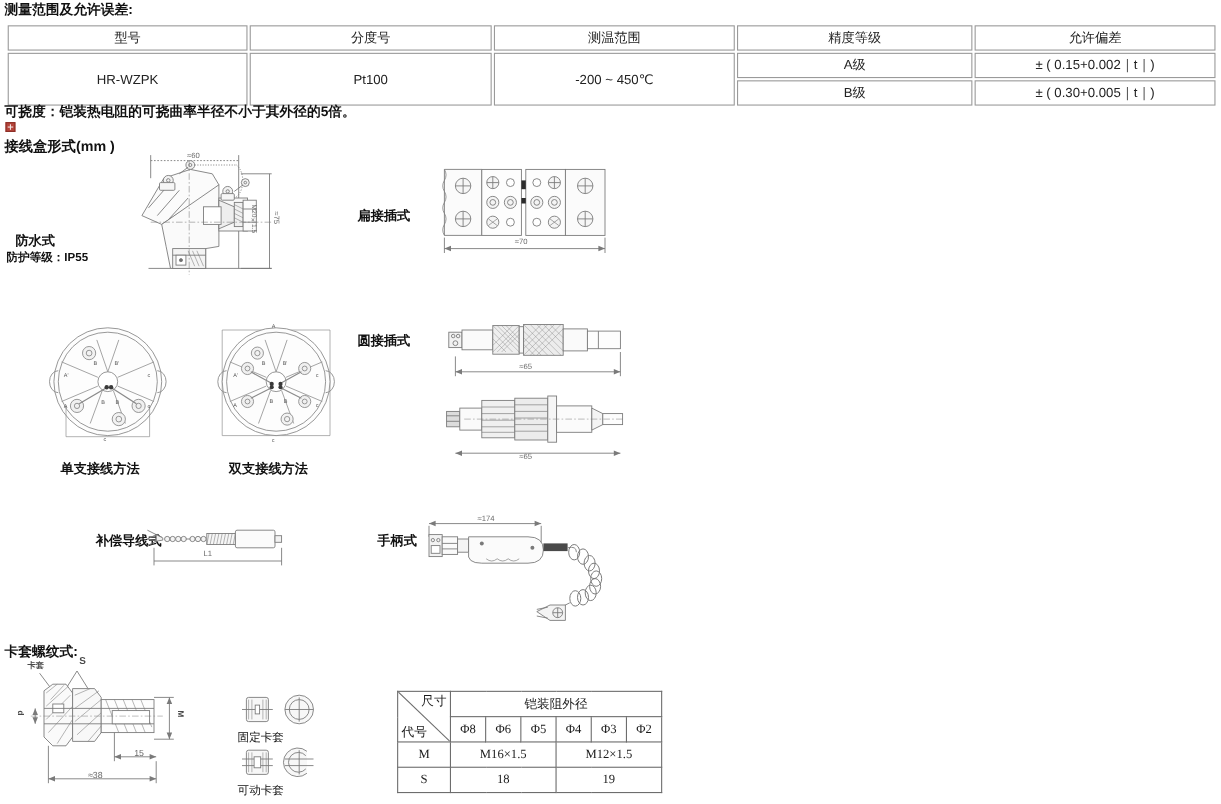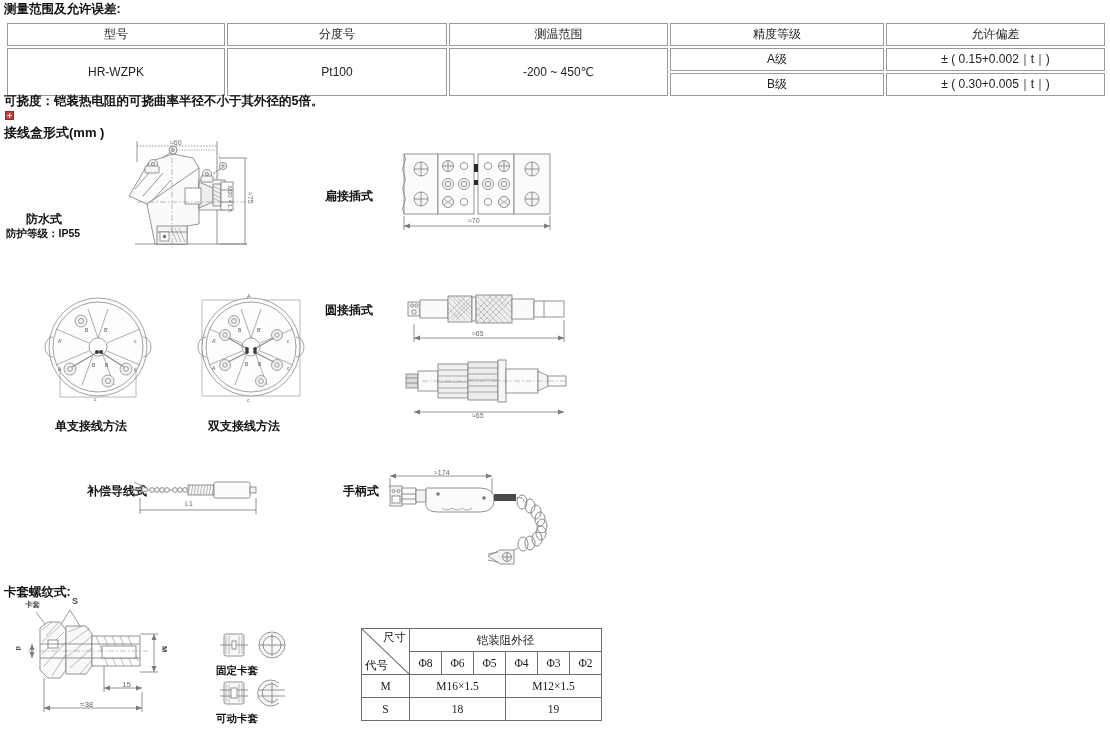--- a/index.html
+++ b/index.html
@@ -110,22 +110,22 @@
 
   
   .dlabel {
     position: absolute;
     font-size: 12px;
     font-weight: bold;
     color: #111;
     white-space: nowrap;
     font-family: "Liberation Sans", "DejaVu Sans", sans-serif;
   }
-  .dlabel.small { font-size: 10.5px; font-weight: bold; }
-  #lbl-waterproof   { left: 26px;  top: 211px; }
+  .dlabel.small { font-size: 10.5px; font-weight: normal; }
+  #lbl-waterproof   { left: 14px;  top: 211px; }
   #lbl-ip           { left: 6px;   top: 227px; font-size: 10.5px; }
   #lbl-flat-plug    { left: 325px; top: 188px; text-align: right; }
   #lbl-round-plug   { left: 325px; top: 302px; }
   #lbl-single-wire  { left: 55px;  top: 418px; }
   #lbl-double-wire  { left: 208px; top: 418px; }
   #lbl-comp-wire    { left: 55px;  top: 483px; margin-left: 32px; }
   #lbl-handle       { left: 343px; top: 483px; }
   #lbl-fixed-fer    { left: 216px; top: 664px; font-size: 10.5px; }
   #lbl-move-fer     { left: 216px; top: 712px; font-size: 10.5px; }
 

